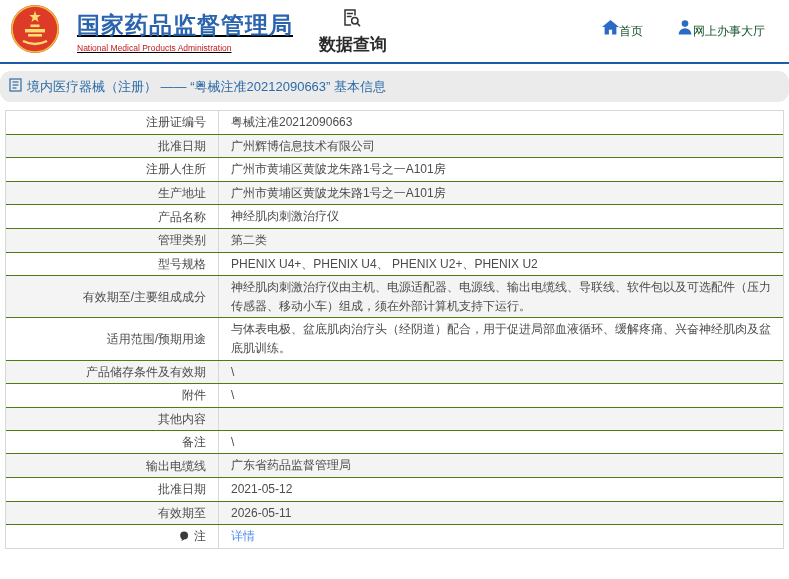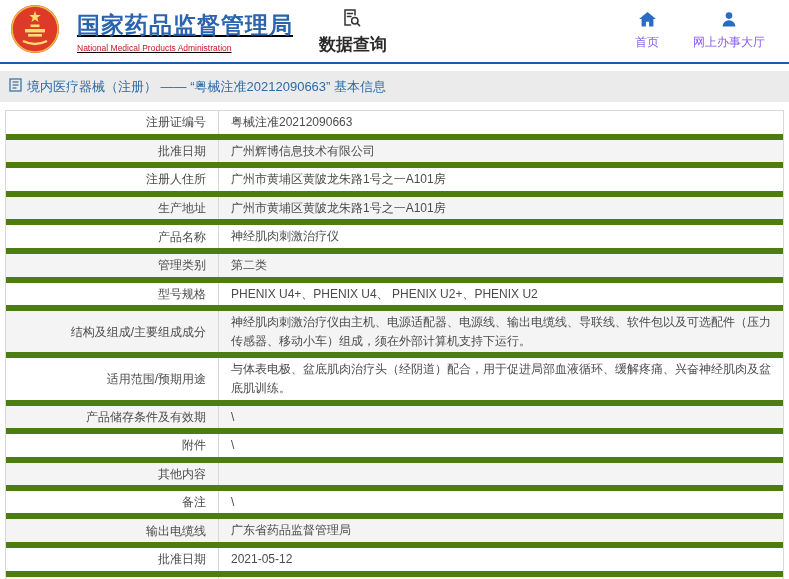--- a/index.html
+++ b/index.html
@@ -12,32 +12,32 @@
   .brand { display:flex; align-items:center; cursor:pointer; }
   .emblem { width:50px; height:50px; flex:none; }
   .brand-text { margin-left:17px;text-decoration:underline; }
   .brand-title { font-size:23px; font-weight:bold; color:#2a63ae; letter-spacing:1px; white-space:nowrap; }
   .brand-sub { font-size:8.5px; color:#c4161c; margin-top:2px; white-space:nowrap; }
   .dq { display:flex; align-items:center; margin-left:26px; font-size:17px;
     font-weight:600; color:#2b2b2b; cursor:pointer; white-space:nowrap;flex-direction:column; }
   .dq svg { margin-right:4px; }
   .spacer { flex:1; }
   .nav { display:flex; gap:34px; margin-right:4px; }
-  .nav-item { display:flex; flex-direction:column; align-items:center;
-    font-size:12px; color:#8b5cf6; cursor:pointer; white-space:nowrap; }
+  .nav-item { display:flex; flex-direction:row; align-items:center;
+    font-size:12px; color:#14532d; cursor:pointer; white-space:nowrap; }
   .nav-item svg { margin-bottom:4px; }
 
   
   .crumb-bar { margin-top:7px; height:31px; background:#ebebeb; display:flex;
-    align-items:center; padding:0 9px; color:#2c6ba7; font-size:13px; }
+    align-items:center; padding:0 9px; color:#2c6ba7; font-size:13px;border-radius:11px; }
   .crumb-bar svg { margin-right:5px; flex:none; }
 
   
   .table-wrap { margin:8px 5px 0 5px; border:1px solid #d8d8d8; }
-  .row { display:flex; min-height:22px; background:#fff; border-bottom:6px solid #4d7c0f; }
+  .row { display:flex; min-height:22px; background:#fff; border-bottom:1px solid #4d7c0f; }
   .row:last-child { border-bottom:none; }
   .row:nth-child(even) { background:#f4f4f4; }
   .cell-label { width:213px; flex:none; display:flex; align-items:center;
     justify-content:flex-end; text-align:right; padding:2px 12px 2px 6px;
     border-right:1px solid #d8d8d8; color:#4c4c4c; font-size:12px; line-height:1.5; }
   .cell-value { flex:1; display:flex; align-items:center; padding:2px 12px;
     font-size:12px; color:#4c4c4c; line-height:1.55; }
   .note-icon { display:none; margin-right:4px; line-height:0; }
   a.detail-link { color:#4f8cef; text-decoration:none; cursor:pointer; }
 </style>
@@ -168,21 +168,21 @@
     <div class="cell-label">
 
       <span class="label-text">型号规格</span>
     </div>
     <div class="cell-value">PHENIX U4+、PHENIX U4、 PHENIX U2+、PHENIX U2</div>
   </div>
 
   <div class="row">
     <div class="cell-label">
 
-      <span class="label-text">结构及组成/主要组成成分</span>
+      <span class="label-text">有效期至/主要组成成分</span>
     </div>
     <div class="cell-value">神经肌肉刺激治疗仪由主机、电源适配器、电源线、输出电缆线、导联线、软件包以及可选配件（压力传感器、移动小车）组成，须在外部计算机支持下运行。</div>
   </div>
 
   <div class="row">
     <div class="cell-label">
 
       <span class="label-text">适用范围/预期用途</span>
     </div>
     <div class="cell-value">与体表电极、盆底肌肉治疗头（经阴道）配合，用于促进局部血液循环、缓解疼痛、兴奋神经肌肉及盆底肌训练。</div>

